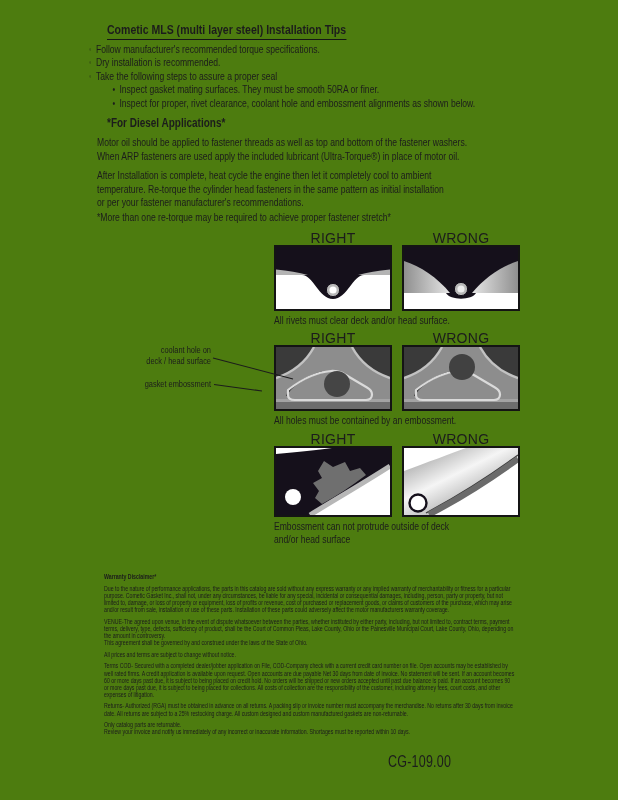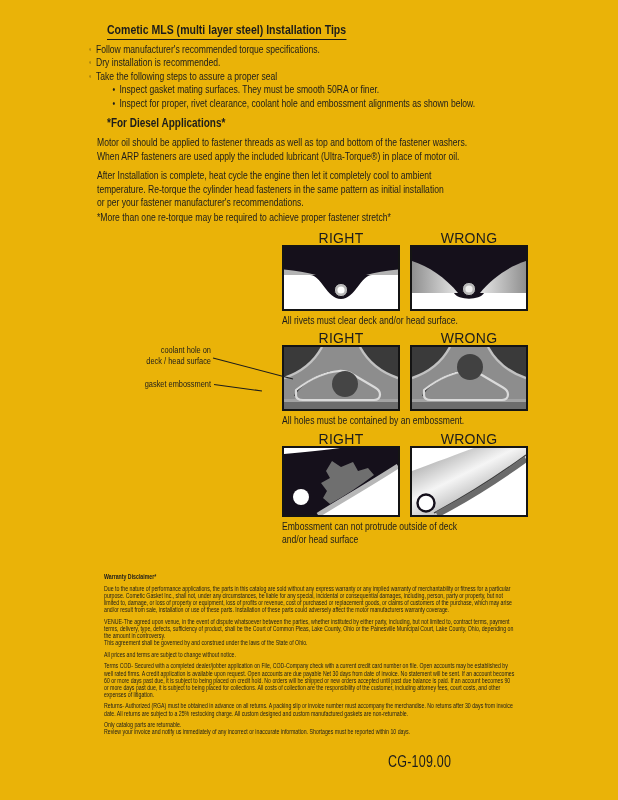--- a/index.html
+++ b/index.html
@@ -1,35 +1,35 @@
 <!DOCTYPE html>
 <html><head>
 <meta charset="utf-8">
 <style>
   html,body{margin:0;padding:0;background:#888;}
-  .page{position:relative;width:618px;height:800px;background:#eab308;overflow:hidden;
+  .page{position:relative;width:618px;height:800px;background:#4d7c0f;overflow:hidden;
         font-family:"Liberation Sans",sans-serif;color:#1c1c1c;margin:0 auto;}
   .cx{transform:scaleX(0.78);transform-origin:0 0;}
   .cxr{transform:scaleX(0.78);transform-origin:100% 0;}
 
   .title{position:absolute;left:107px;top:22px;font-size:13.5px;font-weight:bold;white-space:nowrap;}
   .title .ul{display:inline-block;border-bottom:1.6px solid #161616;padding-bottom:2px;}
 
   .tips{position:absolute;left:89px;top:43px;font-size:11px;line-height:13.4px;width:660px;}
   .trow{display:flex;align-items:flex-start;white-space:nowrap;}
   .trow.sub{margin-left:30px;}
   .blt{width:9px;flex:0 0 9px;}
   .blt.ob{font-size:8px;line-height:13.4px;}
   .blt.db{font-size:10px;line-height:13.4px;}
 
   .dheading{position:absolute;left:107px;top:115px;font-size:12.8px;font-weight:bold;white-space:nowrap;}
   .bodyp{position:absolute;left:97px;font-size:11px;line-height:13.6px;white-space:pre-line;width:700px;}
   .p1{top:136px;}.p2{top:169px;}.p3{top:211px;}
 
-  .figure{position:absolute;left:238px;width:260px;padding-left:44px;}
+  .figure{position:absolute;left:230px;width:260px;padding-left:44px;}
   .fig1{top:230px;}.fig2{top:330px;}.fig3{top:431px;}
   .flabels{display:flex;gap:10px;height:15px;}
   .flabel{width:118px;text-align:center;font-size:14px;font-weight:500;letter-spacing:0.3px;}
   .panels{display:flex;gap:10px;}
   .pbox{width:114px;height:62px;border:2px solid #141414;background:#fff;}
   .fig3 .pbox{height:67px;}
   .pbox svg{display:block;}
   .fcaption{margin-top:3px;font-size:11px;line-height:12.5px;white-space:pre-line;width:400px;}
 
   .fig2-lab{position:absolute;width:111px;text-align:right;font-size:9.5px;line-height:11px;}

